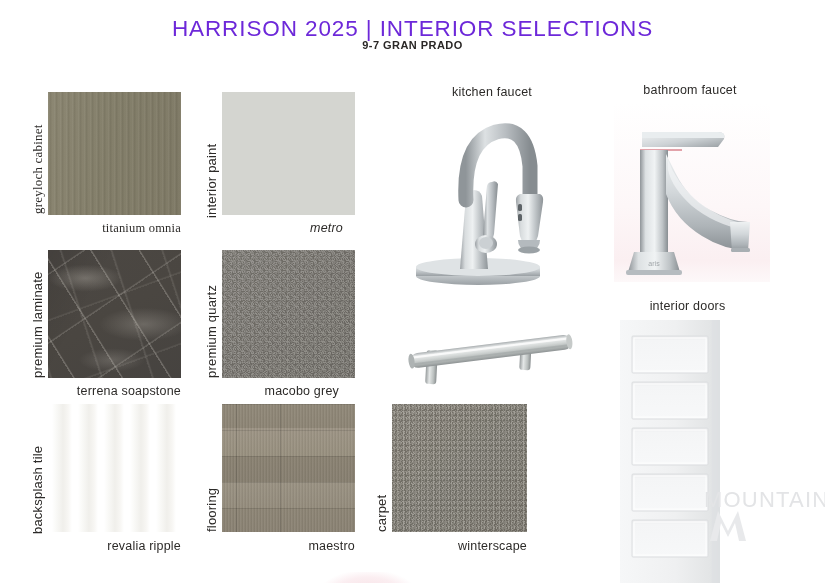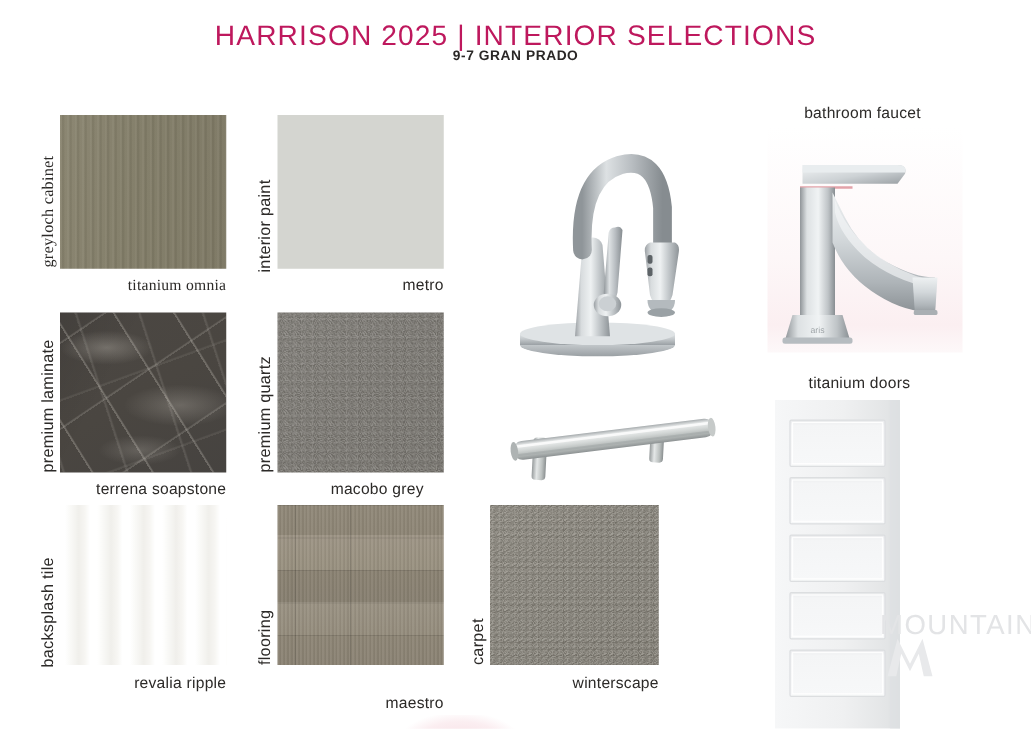--- a/index.html
+++ b/index.html
@@ -5,21 +5,21 @@
   html,body{margin:0;padding:0;}
   body{
     width:825px;height:583px;background:#ffffff;overflow:hidden;position:relative;
     font-family:"Liberation Sans", sans-serif;color:#231f20;
   }
   .board{position:absolute;inset:0;}
 
   
   .title{
     position:absolute;left:0;right:0;top:16px;text-align:center;
-    font-size:22.5px;letter-spacing:.9px;font-weight:400;color:#be185d;white-space:nowrap;
+    font-size:22.5px;letter-spacing:.9px;font-weight:400;color:#6d28d9;white-space:nowrap;
   }
   .subtitle{
     position:absolute;left:0;right:0;top:39px;text-align:center;
     font-size:11px;font-weight:700;letter-spacing:.45px;color:#2a2726;
   }
 
   
   .cell{position:absolute;}
   .sw{position:absolute;left:0;top:0;overflow:hidden;}
   .vlabel{
@@ -163,36 +163,37 @@
 
   <div class="cell" style="left:48px;top:404px;width:133px;height:150px;">
     <div class="sw tex-tile" style="width:133px;height:128px;"></div>
     <div class="vlabel" style="left:-17px;top:10px;height:120px;">backsplash tile</div>
     <div class="cap" style="right:0;top:136px;text-align:center;">revalia ripple</div>
   </div>
 
   <div class="cell" style="left:222px;top:92px;width:133px;height:145px;">
     <div class="sw tex-paint" style="width:133px;height:123px;"></div>
     <div class="vlabel" style="left:-17px;top:26px;height:100px;">interior paint</div>
-    <div class="cap" style="right:0;top:130px;">metro</div>
+    <div class="cap" style="right:12px;top:130px;font-style:italic;">metro</div>
   </div>
 
   <div class="cell" style="left:222px;top:250px;width:133px;height:150px;">
     <div class="sw tex-quartz" style="width:133px;height:128px;"></div>
     <div class="vlabel" style="left:-17px;top:12px;height:116px;">premium quartz</div>
     <div class="cap" style="right:16px;top:135px;">macobo grey</div>
   </div>
 
   <div class="cell" style="left:222px;top:404px;width:133px;height:150px;">
     <div class="sw tex-floor" style="width:133px;height:128px;"></div>
     <div class="vlabel" style="left:-17px;top:58px;height:70px;">flooring</div>
-    <div class="cap" style="right:0;top:152px;text-align:right;">maestro</div>
+    <div class="cap" style="right:0;top:136px;text-align:right;">maestro</div>
   </div>
 
   <div class="cell" style="left:402px;top:86px;width:180px;height:205px;">
+    <div class="toplabel" style="left:0;width:180px;top:0;">kitchen faucet</div>
     <div class="photo" style="left:6px;top:18px;width:170px;height:185px;">
       <svg width="170" height="185" viewBox="0 0 170 185">
         <defs>
           <linearGradient id="kfSteel" x1="0" y1="0" x2="1" y2="0">
             <stop offset="0%" stop-color="#9ba0a4"></stop>
             <stop offset="18%" stop-color="#d8dcde"></stop>
             <stop offset="45%" stop-color="#eef1f2"></stop>
             <stop offset="70%" stop-color="#c2c7ca"></stop>
             <stop offset="100%" stop-color="#8e9498"></stop>
           </linearGradient>
@@ -312,21 +313,21 @@
         <rect x="117" y="146" width="19" height="4" rx="1.5" fill="#a9afb3"></rect>
 
         <path d="M20 150 L60 150 L66 170 L14 170 Z" fill="url(#bfSteel)"></path>
         <rect x="12" y="168" width="56" height="5" rx="2" fill="#b6bcc0"></rect>
         <text x="40" y="164" font-family="Liberation Sans, sans-serif" font-size="7" fill="#8e9498" text-anchor="middle" opacity=".8">aris</text>
       </svg>
     </div>
   </div>
 
   <div class="cell" style="left:600px;top:300px;width:175px;height:283px;">
-    <div class="toplabel" style="left:0;width:175px;top:0;">titanium doors</div>
+    <div class="toplabel" style="left:0;width:175px;top:0;">interior doors</div>
     <div class="photo" style="left:20px;top:20px;width:100px;height:263px;">
       <svg width="100" height="263" viewBox="0 0 100 263">
         <defs>
           <linearGradient id="drSlab" x1="0" y1="0" x2="1" y2="0">
             <stop offset="0%" stop-color="#f6f7f8"></stop>
             <stop offset="55%" stop-color="#eff0f1"></stop>
             <stop offset="90%" stop-color="#e3e5e6"></stop>
             <stop offset="100%" stop-color="#d6d9da"></stop>
           </linearGradient>
           <linearGradient id="drPanel" x1="0" y1="0" x2="0" y2="1">

